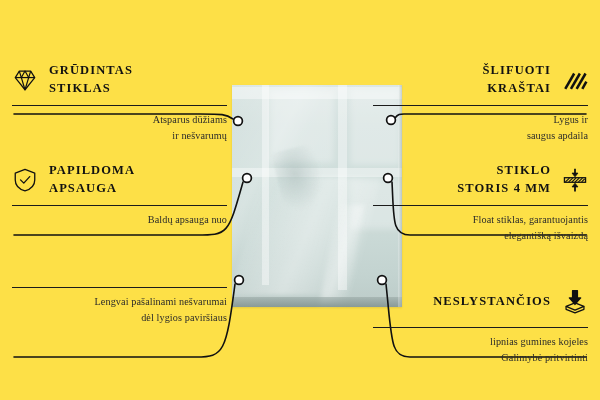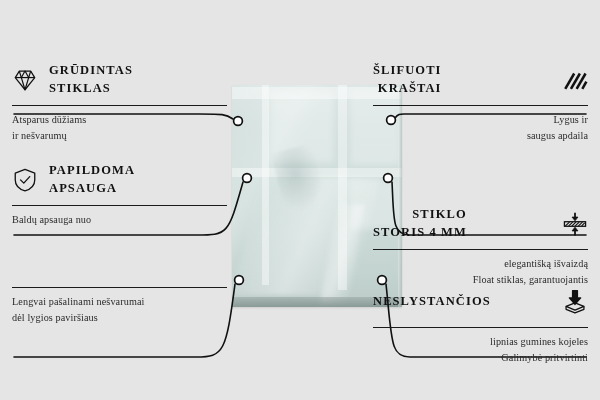--- a/index.html
+++ b/index.html
@@ -4,21 +4,21 @@
 <style>
   html, body {
     margin: 0;
     padding: 0;
     background: #ffffff;
   }
   #stage {
     position: relative;
     width: 600px;
     height: 400px;
-    background: #e5e5e5;
+    background: #fde047;
     overflow: hidden;
     font-family: "Liberation Serif", "DejaVu Serif", serif;
   }
 
   
   #glass-wrap {
     position: absolute;
     left: 232px;
     top: 85px;
     width: 170px;
@@ -105,21 +105,21 @@
   }
   .feature.left  { left: 12px;  text-align: left; }
   .feature.right { right: 12px; text-align: right; }
 
   .feat-head {
     display: flex;
     align-items: center;
     gap: 11px;
     min-height: 40px;
   }
-  .feature.right .feat-head { flex-direction: row-reverse; justify-content: space-between; }
+  .feature.right .feat-head { flex-direction: row-reverse; }
 
   .feat-title {
     font-family: "Liberation Serif", "DejaVu Serif", serif;
     font-size: 12.5px;
     font-weight: 700;
     letter-spacing: 1.1px;
     line-height: 1.42;
     color: #111111;
     text-transform: uppercase;
   }
@@ -137,20 +137,21 @@
     margin-top: 5px;
   }
 
   .feat-desc {
     font-family: "Liberation Serif", "DejaVu Serif", serif;
     font-size: 10.2px;
     line-height: 1.52;
     color: #2a2a2a;
     margin-top: 6px;
     letter-spacing: 0.1px;
+    text-align: right;
   }
 </style>
 </head>
 <body>
 
 <div id="stage">
 
   <div id="glass-wrap">
     <div class="glass-panel">
       <div class="mullion h1"></div>
@@ -257,21 +258,21 @@
         <div>KRAŠTAI</div>
       </div>
     </div>
     <div class="feat-rule"></div>
     <div class="feat-desc">
       <div>Lygus ir</div>
       <div>saugus apdaila</div>
     </div>
   </div>
 
-  <div class="feature right" style="top:160px;margin-top:44px;">
+  <div class="feature right" style="top:160px;">
     <div class="feat-head">
       <svg class="feat-icon" viewBox="0 0 32 32">
         <g stroke="#111" fill="#111">
           <path d="M16 2 V9" stroke-width="2.2" fill="none"></path>
           <path d="M12.4 7.5 L16 12 L19.6 7.5 Z"></path>
           <path d="M16 30 V23" stroke-width="2.2" fill="none"></path>
           <path d="M12.4 24.5 L16 20 L19.6 24.5 Z"></path>
           <rect x="3" y="13.2" width="26" height="5.6" fill="none" stroke-width="1.6"></rect>
           <g stroke-width="1.4">
             <path d="M4.2 18.4 L9.2 13.6"></path>
@@ -283,22 +284,22 @@
           </g>
         </g>
       </svg>
       <div class="feat-title">
         <div>STIKLO</div>
         <div>STORIS 4 MM</div>
       </div>
     </div>
     <div class="feat-rule"></div>
     <div class="feat-desc">
+      <div>Float stiklas, garantuojantis</div>
       <div>elegantišką išvaizdą</div>
-      <div>Float stiklas, garantuojantis</div>
     </div>
   </div>
 
   <div class="feature right" style="top:282px;">
     <div class="feat-head">
       <svg class="feat-icon" viewBox="0 0 32 32">
         <g fill="none" stroke="#111" stroke-width="1.6" stroke-linejoin="round">
           <path d="M13 2 H19 V11 H23 L16 19 L9 11 H13 Z" fill="#111"></path>
           <path d="M16 17 L27 21.5 L16 26 L5 21.5 Z"></path>
           <path d="M5 21.5 V25 L16 29.5 L27 25 V21.5"></path>

